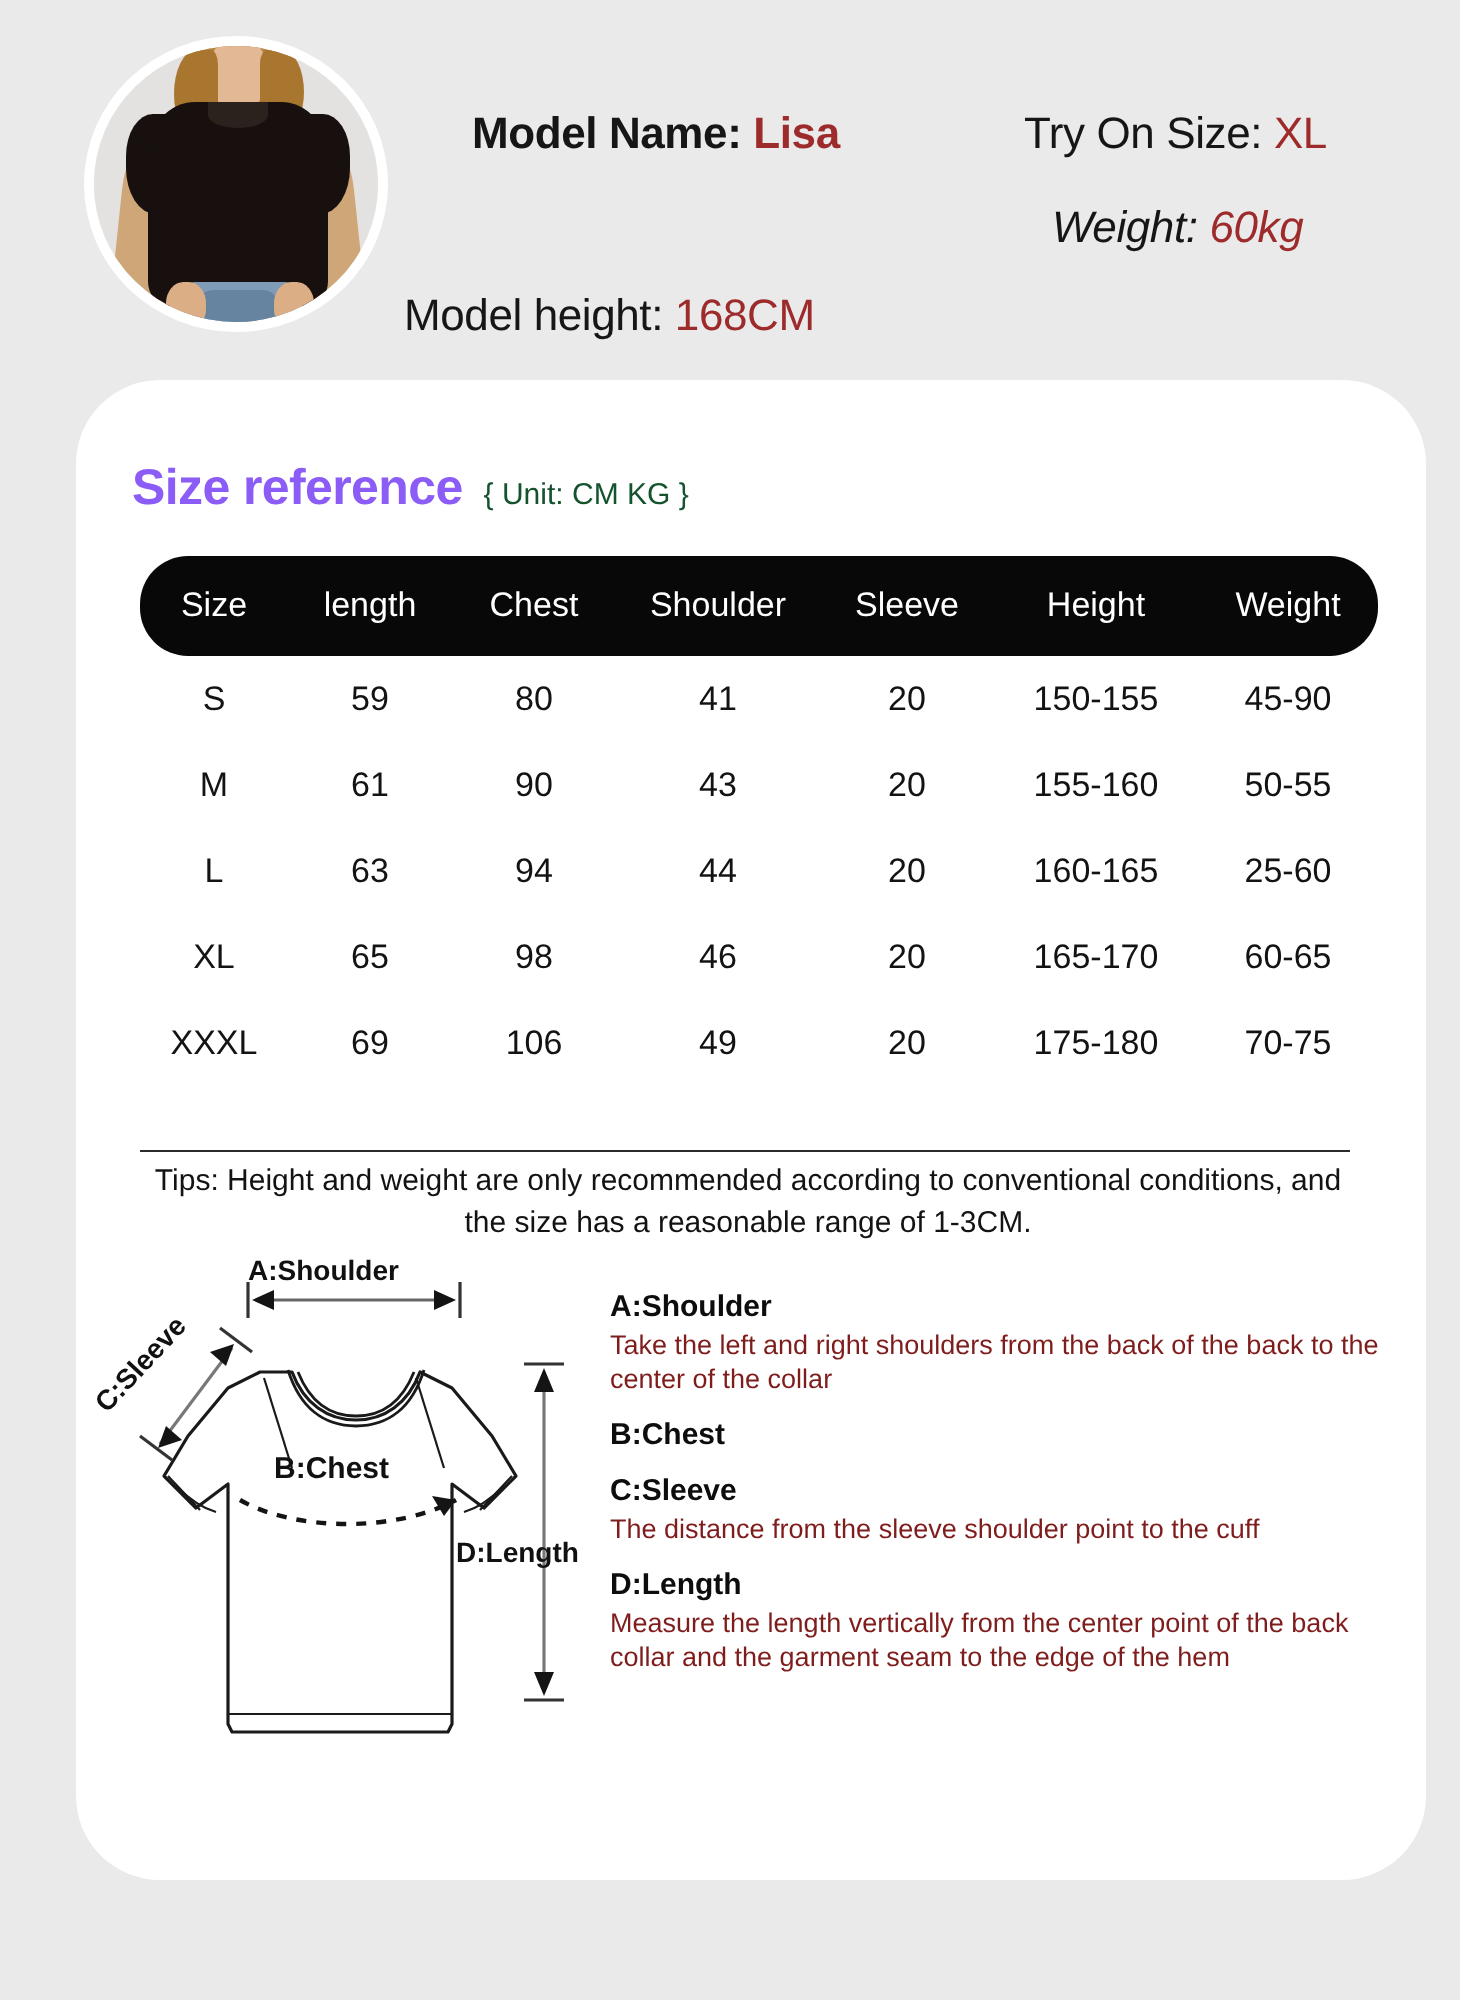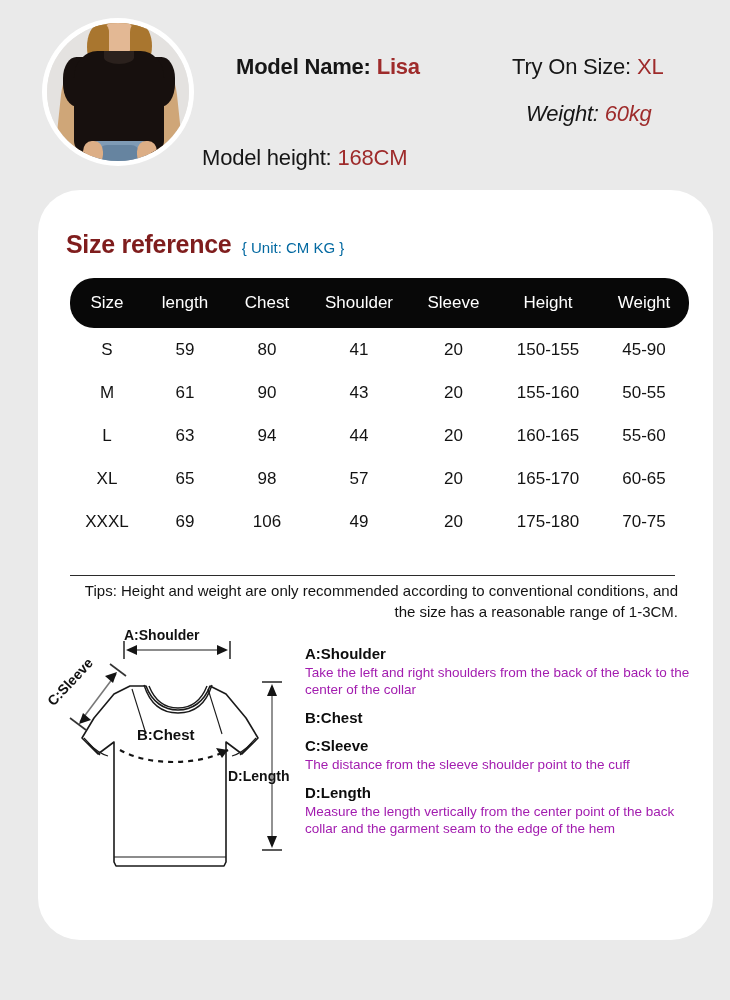--- a/index.html
+++ b/index.html
@@ -176,26 +176,26 @@
   
   #size-reference-heading {
     position: absolute;
     left: 28px;
     top: 40px;
     white-space: nowrap;
   }
   #size-reference-heading .h-title {
     font-size: 25px;
     font-weight: bold;
-    color: #7f1d1d;
+    color: #8b5cf6;
     letter-spacing: -0.3px;
   }
   #size-reference-heading .h-unit {
     font-size: 15px;
-    color: #0369a1;
+    color: #14532d;
     margin-left: 6px;
   }
 
   
   #size-table {
     position: absolute;
     left: 32px;
     top: 88px;
     width: 605px;
     border-collapse: collapse;
@@ -238,21 +238,21 @@
     top: 385px;
     width: 605px;
     height: 1px;
     background: #2b2b2b;
   }
   #tips-text {
     position: absolute;
     left: 32px;
     top: 390px;
     width: 608px;
-    text-align: right;
+    text-align: center;
     font-size: 15px;
     line-height: 21px;
     color: #131313;
   }
 
   
   #measure-diagram {
     position: absolute;
     left: 0px;
     top: 436px;
@@ -306,21 +306,21 @@
   .desc-block { margin-bottom: 11px; }
   .desc-title {
     font-size: 15px;
     font-weight: bold;
     color: #0d0d0d;
     margin-bottom: 2px;
   }
   .desc-body {
     font-size: 13.5px;
     line-height: 17px;
-    color: #a21caf;
+    color: #7f1d1d;
   }
 </style>
 </head>
 <body>
 
 <div id="model-header">
 
   <div id="model-photo">
     <div class="photo-scene">
       <div class="ph-hair"></div>
@@ -399,27 +399,27 @@
         <td>155-160</td>
         <td>50-55</td>
       </tr>
       <tr>
         <td>L</td>
         <td>63</td>
         <td>94</td>
         <td>44</td>
         <td>20</td>
         <td>160-165</td>
-        <td>55-60</td>
+        <td>25-60</td>
       </tr>
       <tr>
         <td>XL</td>
         <td>65</td>
         <td>98</td>
-        <td>57</td>
+        <td>46</td>
         <td>20</td>
         <td>165-170</td>
         <td>60-65</td>
       </tr>
       <tr>
         <td>XXXL</td>
         <td>69</td>
         <td>106</td>
         <td>49</td>
         <td>20</td>

